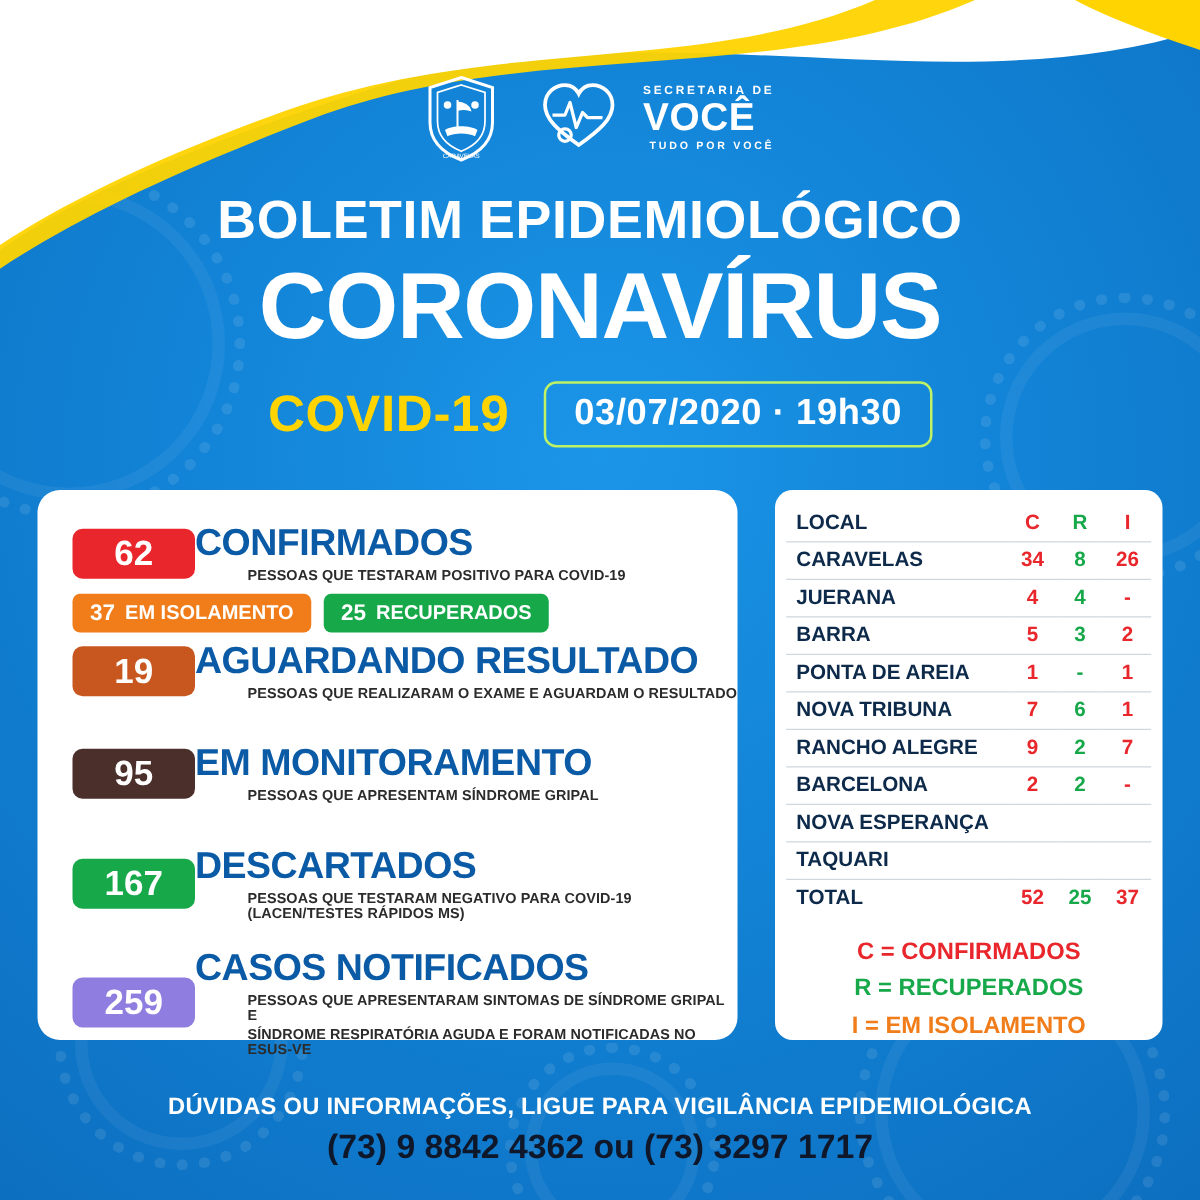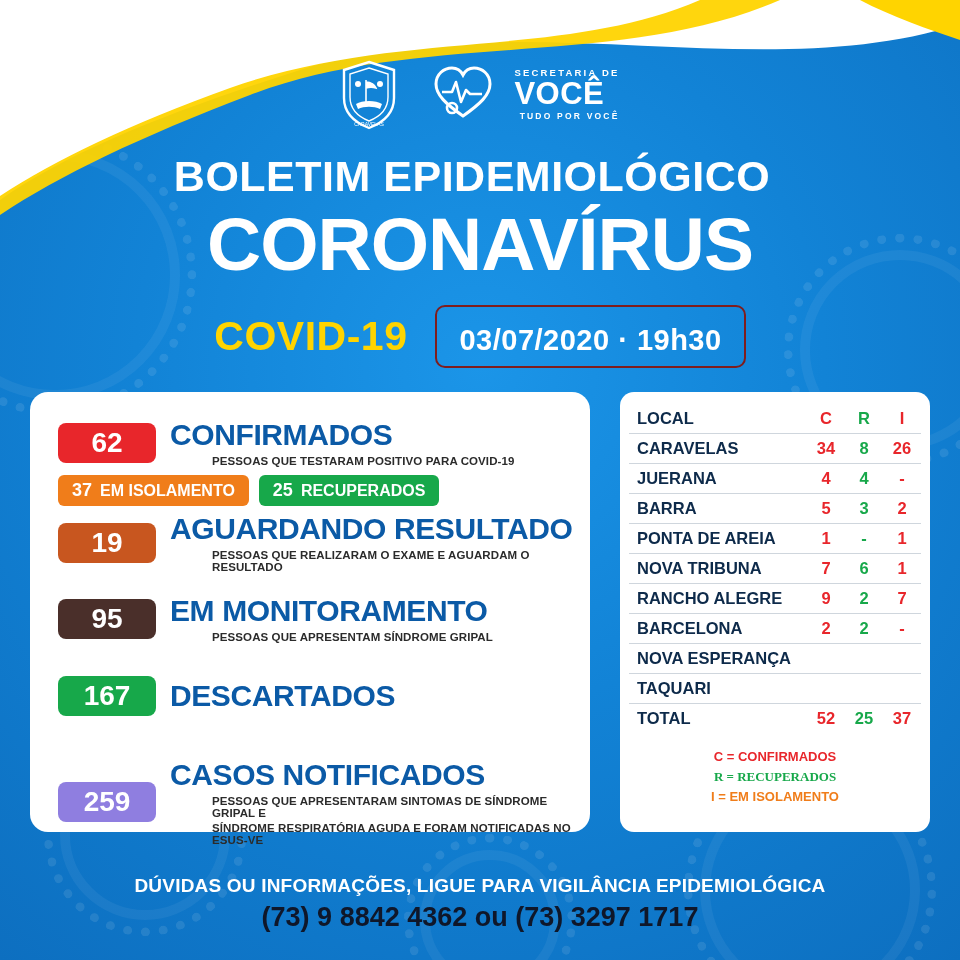--- a/index.html
+++ b/index.html
@@ -44,31 +44,31 @@
   .sec-txt .s3{font-size:8.5px;letter-spacing:2.2px;font-weight:bold;margin-top:3px;text-align:right;}
 
   
   .title-main{position:absolute;top:152px;width:944px;text-align:center;color:#fff;
     font-size:43px;font-weight:bold;letter-spacing:0.5px;font-family:"Liberation Sans",sans-serif;}
   .title-big{position:absolute;top:207px;width:960px;text-align:center;color:#fff;
     font-size:75px;font-weight:bold;letter-spacing:-1px;line-height:1;}
   .covid-row{position:absolute;top:305px;width:960px;display:flex;justify-content:center;
     align-items:center;gap:28px;}
   .covid-label{color:#ffd400;font-size:41px;font-weight:bold;letter-spacing:0.5px;}
-  .date-box{border:2px solid #7f1d1d;border-radius:10px;padding:17px 22px 9px;text-align:right;}
+  .date-box{border:2px solid #bef264;border-radius:10px;padding:7px 22px 9px;text-align:right;}
   .date-box span{color:#fff;font-size:29px;font-weight:bold;letter-spacing:0.5px;}
 
   
   .card-left{position:absolute;left:30px;top:392px;width:560px;height:440px;
     background:#fff;border-radius:18px;}
   .stat{position:absolute;left:28px;}
   .pill{display:inline-flex;align-items:center;justify-content:center;
     min-width:78px;height:40px;border-radius:8px;color:#fff;font-size:28px;font-weight:bold;
     padding:0 10px;}
-  .stat-head{display:flex;align-items:center;gap:14px;}
+  .stat-head{display:flex;align-items:center;}
   .stat-title{font-size:30px;font-weight:bold;color:#0b5aa6;letter-spacing:-0.4px;}
   .stat-sub{font-size:11.5px;font-weight:bold;color:#2b2b2b;margin-top:3px;letter-spacing:0.1px;margin-left:42px;}
   .tags{display:flex;gap:10px;margin-top:8px;}
   .tag{display:inline-flex;align-items:center;gap:8px;border-radius:6px;padding:5px 14px;
     color:#fff;font-size:16px;font-weight:bold;}
   .tag b{font-size:18px;}
 
   
   .card-right{position:absolute;left:620px;top:392px;width:310px;height:440px;
     background:#fff;border-radius:14px;padding:0;}
@@ -80,22 +80,22 @@
   table.loc tr:last-child{border-bottom:none;}
   .c-col{color:#e8262b;}
   .r-col{color:#17a84a;}
   .i-col{color:#e8262b;}
   .hdr-c{color:#e8262b;}
   .hdr-r{color:#17a84a;}
   .hdr-i{color:#e8262b;}
   .tot td{color:#0d2a4a;font-size:17px;}
   .tot .t-c{color:#e8262b;} .tot .t-r{color:#17a84a;} .tot .t-i{color:#e8262b;}
   .legend{margin-top:14px;text-align:center;line-height:1.55;}
-  .legend div{font-size:13px;font-weight:bold;}
-  .lg-c{color:#e8262b;} .lg-r{color:#17a84a;font-family:Liberation Serif, serif;} .lg-i{color:#f07d1a;}
+  .legend div{font-size:19px;font-weight:bold;}
+  .lg-c{color:#e8262b;} .lg-r{color:#17a84a;} .lg-i{color:#f07d1a;}
 
   
   .footer1{position:absolute;top:875px;width:960px;text-align:center;color:#fff;
     font-size:19px;font-weight:bold;letter-spacing:0.2px;}
   .footer2{position:absolute;top:902px;width:960px;text-align:center;color:#0f172a;
     font-size:27px;font-weight:bold;}
 </style>
 </head>
 <body>
 
@@ -197,20 +197,21 @@
           <div class="stat-sub">PESSOAS QUE APRESENTAM SÍNDROME GRIPAL</div>
         </div>
       </div>
     </div>
 
     <div class="stat" style="top:284px;">
       <div class="stat-head">
         <div class="pill" style="background:#17a84a;">167</div>
         <div>
           <div class="stat-title">DESCARTADOS</div>
+          <div class="stat-sub">PESSOAS QUE TESTARAM NEGATIVO PARA COVID-19 (LACEN/TESTES RÁPIDOS MS)</div>
         </div>
       </div>
     </div>
 
     <div class="stat" style="top:366px;">
       <div class="stat-head">
         <div class="pill" style="background:#8f7ee0;">259</div>
         <div>
           <div class="stat-title">CASOS NOTIFICADOS</div>
           <div class="stat-sub">PESSOAS QUE APRESENTARAM SINTOMAS DE SÍNDROME GRIPAL E</div>

